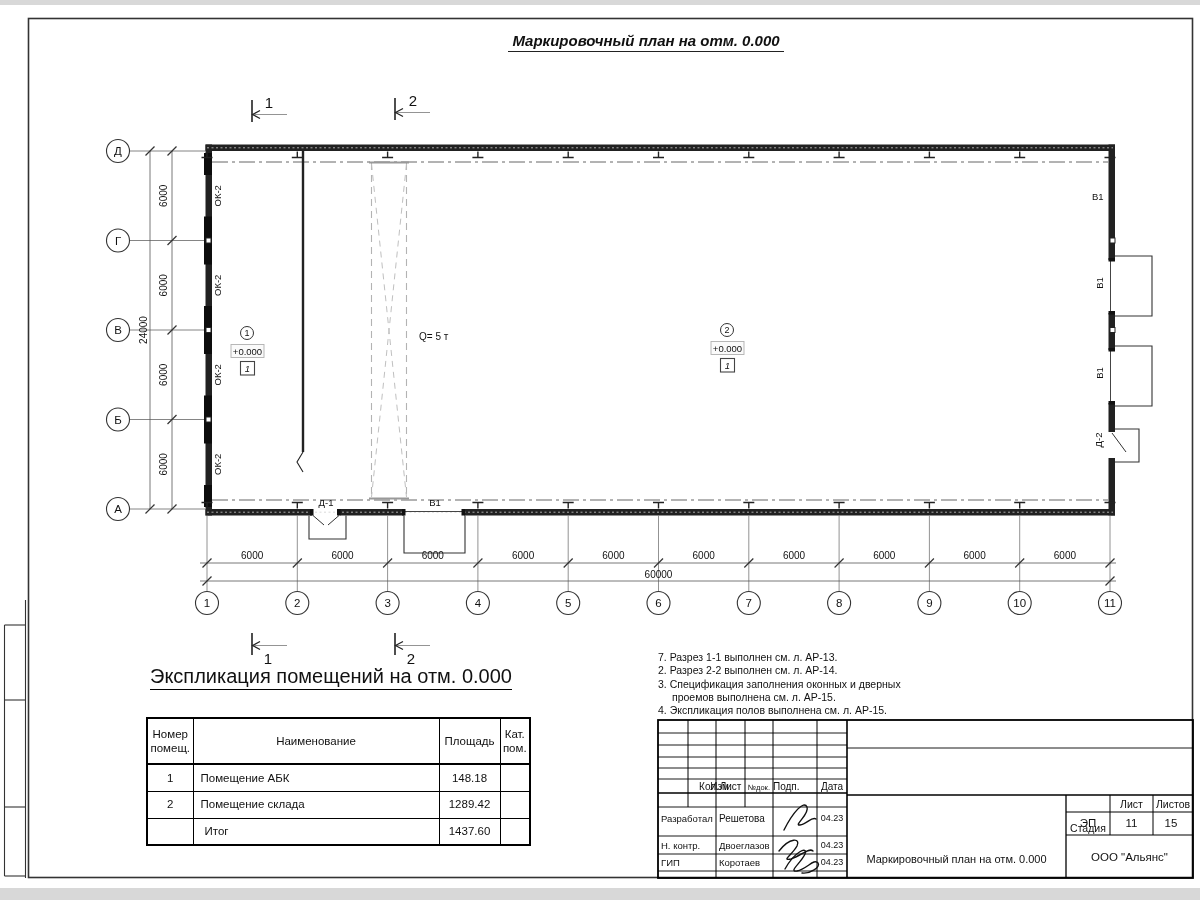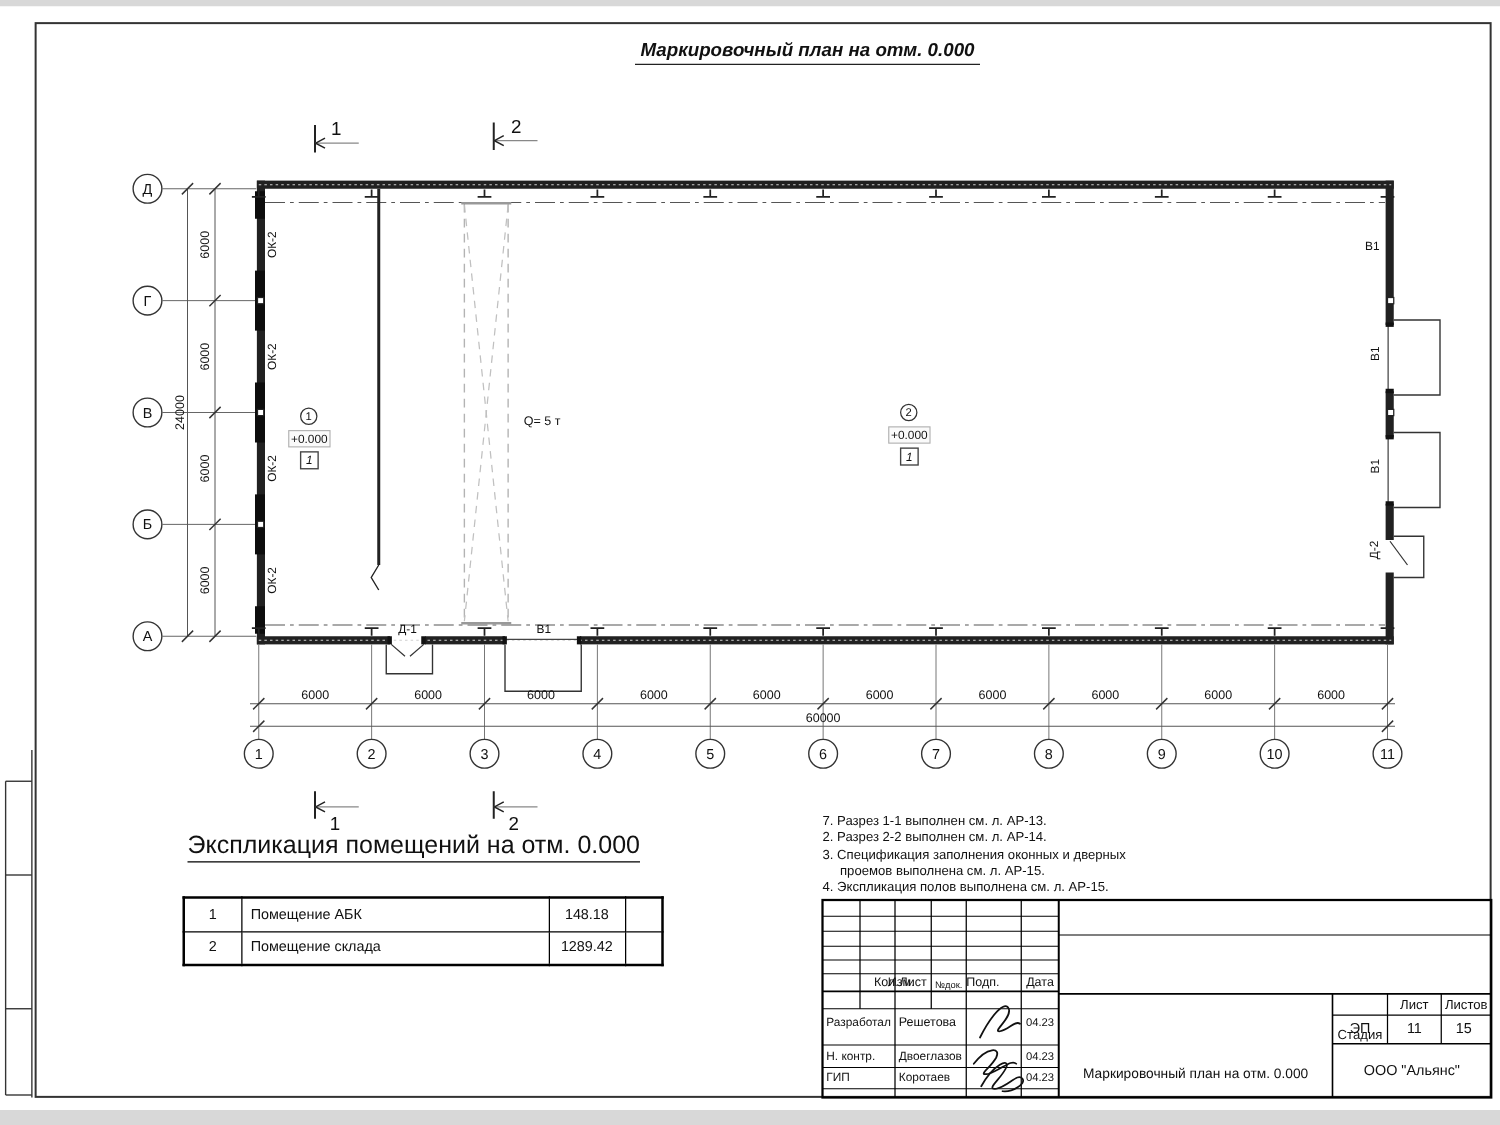--- a/index.html
+++ b/index.html
@@ -368,32 +368,44 @@
 </div>
 
 <table id="expl-table" class="abs">
   <colgroup>
       <col style="width:46px">
       <col style="width:246px">
       <col style="width:61px">
       <col style="width:30px">
     </colgroup>
   <tbody>
+      <tr class="hdr">
+    <th>Номер помещ.</th>
+    <th>Наименование</th>
+    <th>Площадь</th>
+    <th>Кат. пом.</th>
+  </tr>
   <tr>
     <td>1</td>
     <td class="name">Помещение АБК</td>
     <td>148.18</td>
     <td></td>
   </tr>
   <tr>
     <td>2</td>
     <td class="name">Помещение склада</td>
     <td>1289.42</td>
     <td></td>
   </tr>
+  <tr>
+    <td></td>
+    <td class="name" style="padding-left:11px">Итог</td>
+    <td>1437.60</td>
+    <td></td>
+  </tr>
 </tbody>
   </table>
 
 <div id="notes" class="abs">
   <div>7. Разрез 1-1 выполнен см. л. АР-13.</div>
   <div>2. Разрез 2-2 выполнен см. л. АР-14.</div>
   <div>3. Спецификация заполнения оконных и дверных</div>
   <div class="indent">проемов выполнена см. л. АР-15.</div>
   <div>4. Экспликация полов выполнена см. л. АР-15.</div>
 </div>

